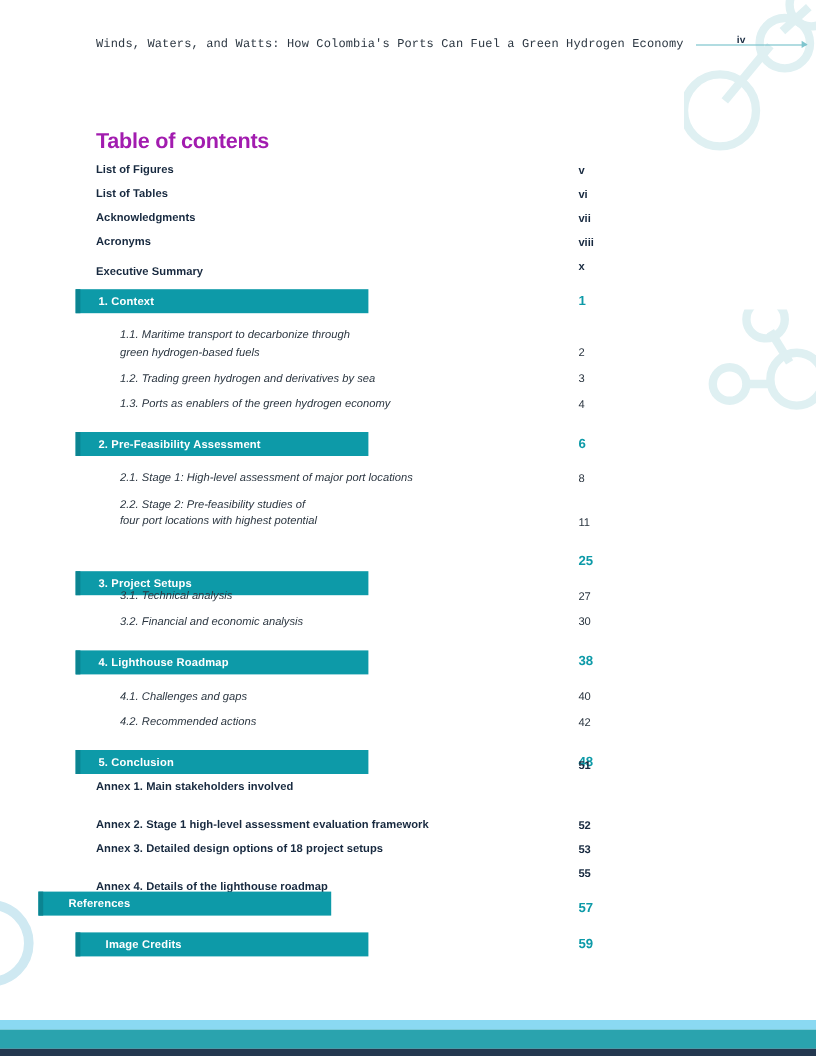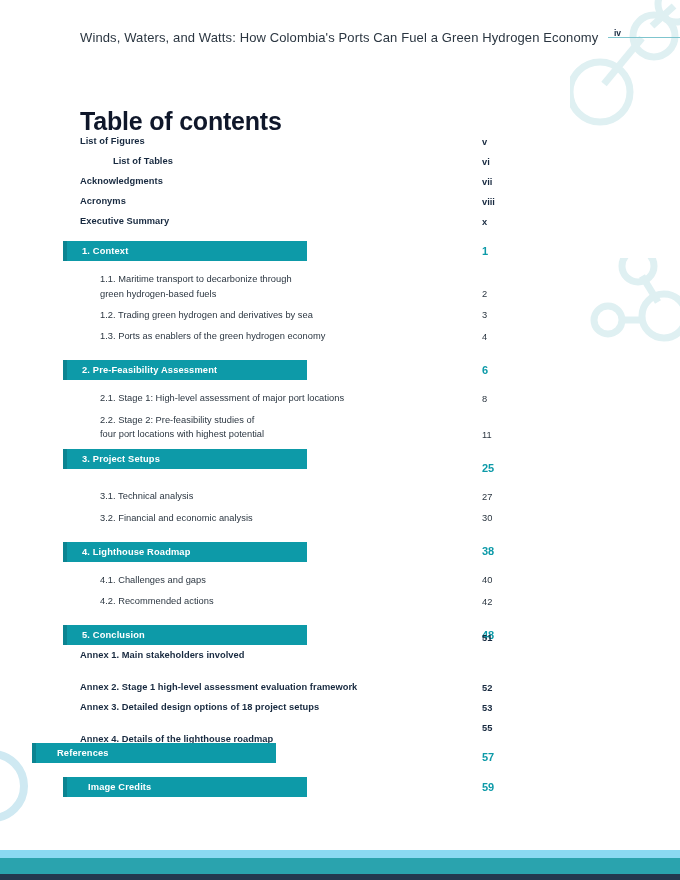--- a/index.html
+++ b/index.html
@@ -38,24 +38,25 @@
   .running-header {
     position: absolute;
     top: 28px;
     left: 80px;
     right: 60px;
     height: 18px;
     display: flex;
     align-items: center;
   }
   .rh-title {
-    font-size: 13px;
+    font-size: 10px;
     color: #2b3641;
     letter-spacing: 0.12px;
     white-space: nowrap;
+    font-family: Liberation Mono, monospace;
   }
   .rh-rule {
     flex: 0 0 92px;
     height: 1px;
     background: #7fc5ce;
     margin-left: 10px;
     position: relative;
   }
   .rh-rule::after {
     content: "";
@@ -75,23 +76,23 @@
     font-size: 8.5px;
     font-weight: bold;
     color: #17293f;
   }
 
   
   .page-title {
     position: absolute;
     top: 95px;
     left: 80px;
-    font-size: 25px;
+    font-size: 18px;
     font-weight: bold;
-    color: #0f172a;
+    color: #a21caf;
     letter-spacing: -0.2px;
     margin-top: 12px;
   }
 
   
   .toc {
     position: absolute;
     top: 131px;
     left: 0;
     width: 680px;
@@ -136,20 +137,21 @@
     color: #ffffff;
     letter-spacing: 0.15px;
     white-space: nowrap;
   }
 
   
   .row-sub {
     padding-left: 100px;
     display: flex;
     align-items: flex-start;
+    font-style: italic;
   }
   .row-sub .label {
     font-size: 9.3px;
     color: #2b3641;
     line-height: 14.7px;
     letter-spacing: 0.02px;
     white-space: pre-line;
   }
 
   
@@ -204,33 +206,33 @@
     <span class="rh-folio">iv</span>
   </div>
 
   <h1 class="page-title">Table of contents</h1>
 
   <div class="toc" id="toc-root">
       <div class="row row-plain" style="position: absolute; top: 0px;">
         <span class="label">List of Figures</span>
       </div>
       <span class="pg pg-bold" style="top: 5.5px;">v</span>
-      <div class="row row-plain" style="position: absolute; top: 20px; margin-left: 33px;">
+      <div class="row row-plain" style="position: absolute; top: 20px;">
         <span class="label">List of Tables</span>
       </div>
       <span class="pg pg-bold" style="top: 25.5px;">vi</span>
       <div class="row row-plain" style="position: absolute; top: 40px;">
         <span class="label">Acknowledgments</span>
       </div>
       <span class="pg pg-bold" style="top: 45.5px;">vii</span>
       <div class="row row-plain" style="position: absolute; top: 60px;">
         <span class="label">Acronyms</span>
       </div>
       <span class="pg pg-bold" style="top: 65.5px;">viii</span>
-      <div class="row row-plain" style="position: absolute; top: 80px;">
+      <div class="row row-plain" style="position: absolute; top: 80px; align-items: flex-end;">
         <span class="label">Executive Summary</span>
       </div>
       <span class="pg pg-bold" style="top: 85.5px;">x</span>
       <div class="row row-section" style="position: absolute; top: 110px;">
         <span class="label">1. Context</span>
       </div>
       <span class="pg pg-teal" style="top: 113.5px;">1</span>
       <div class="row row-sub" style="position: absolute; top: 141px;">
         <span class="label">1.1. Maritime transport to decarbonize through
 green hydrogen-based fuels</span>
@@ -250,21 +252,21 @@
       <span class="pg pg-teal" style="top: 232.8px;">6</span>
       <div class="row row-sub" style="position: absolute; top: 260.3px;">
         <span class="label">2.1. Stage 1: High-level assessment of major port locations</span>
       </div>
       <span class="pg " style="top: 262.8px;">8</span>
       <div class="row row-sub" style="position: absolute; top: 281.5px;">
         <span class="label">2.2. Stage 2: Pre-feasibility studies of
 four port locations with highest potential</span>
       </div>
       <span class="pg " style="top: 298.7px;">11</span>
-      <div class="row row-section" style="position: absolute; top: 318px;">
+      <div class="row row-section" style="position: absolute; top: 345px;">
         <span class="label">3. Project Setups</span>
       </div>
       <span class="pg pg-teal" style="top: 330.9px;">25</span>
       <div class="row row-sub" style="position: absolute; top: 358.4px;">
         <span class="label">3.1. Technical analysis</span>
       </div>
       <span class="pg " style="top: 360.9px;">27</span>
       <div class="row row-sub" style="position: absolute; top: 379.6px;">
         <span class="label">3.2. Financial and economic analysis</span>
       </div>

